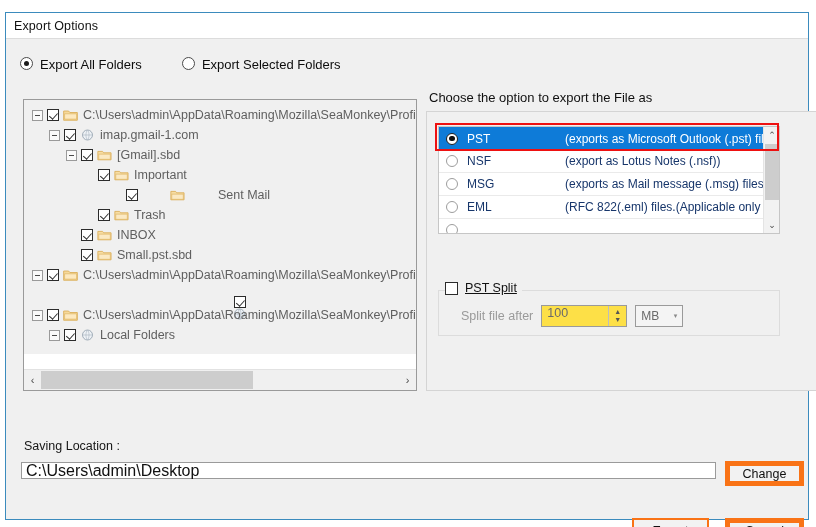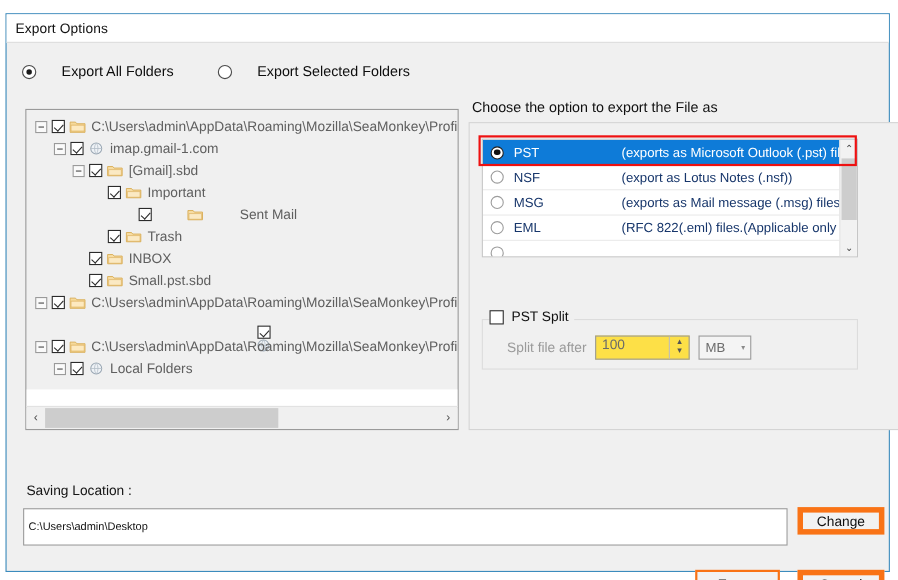--- a/index.html
+++ b/index.html
@@ -37,21 +37,21 @@
   #body { position: relative; width: 100%; height: 481px; }
 
   
   #radio-row {
     position: absolute;
     left: 14px; top: 18px;
     display: flex;
     align-items: center;
     gap: 40px;
   }
-  .radio-item { display: flex; align-items: flex-end; gap: 23px; cursor: default; }
+  .radio-item { display: flex; align-items: flex-start; gap: 7px; cursor: default; }
   .radio-dot {
     width: 13px; height: 13px; border-radius: 50%;
     border: 1.4px solid #4a4a4a; background: #fff;
     box-sizing: border-box; position: relative; flex: 0 0 auto;
   }
   .radio-dot.checked::after {
     content: ""; position: absolute;
     left: 2.6px; top: 2.6px; width: 5.2px; height: 5.2px;
     border-radius: 50%; background: #1b1b1b;
   }
@@ -222,21 +222,21 @@
     background: #f0f0f0;
     padding: 0 5px 0 0;
     display: flex; align-items: center; gap: 7px;
   }
   #pst-split-legend .cb2 {
     width: 13px; height: 13px;
     border: 1.4px solid #2b2b2b; background: #fff;
     box-sizing: border-box;
   }
   #pst-split-legend .lg {
-    font-size: 12.5px; color: #111111;
+    font-size: 12.5px; color: #111111; text-decoration: underline;
   }
   #split-row {
     position: absolute; left: 22px; top: 14px;
     display: flex; align-items: center; gap: 8px;
   }
   #split-after-label { font-size: 12.5px; color: #9a9a9a; }
   #split-spin {
     width: 86px; height: 22px;
     border: 1px solid #9a9a9a; background: #fde047;
     display: flex; align-items: flex-start;
@@ -262,26 +262,26 @@
   }
   #unit-combo .cv-arrow { font-size: 7px; color: #8a8a8a; }
 
   
   #sl-label {
     position: absolute; left: 18px; top: 400px;
     font-size: 12.5px; color: #151515;
   }
   #sl-input {
     position: absolute; left: 15px; top: 423px;
-    width: 695px; height: 34px;
+    width: 695px; height: 17px;
     border: 1px solid #9a9a9a; background: #ffffff;
     box-sizing: border-box;
     display: flex; align-items: center;
     padding-left: 4px;
-    font-size: 10px; color: #101010;
+    font-size: 16px; color: #101010;
   }
   .btn {
     position: absolute;
     background: #f2f2f2;
     border: 5px solid #f97316;
     box-sizing: border-box;
     display: flex; align-items: center; justify-content: center;
     font-size: 12.5px; color: #101010;
   }
   #btn-change { left: 719px; top: 422px; width: 79px; height: 25px; }

